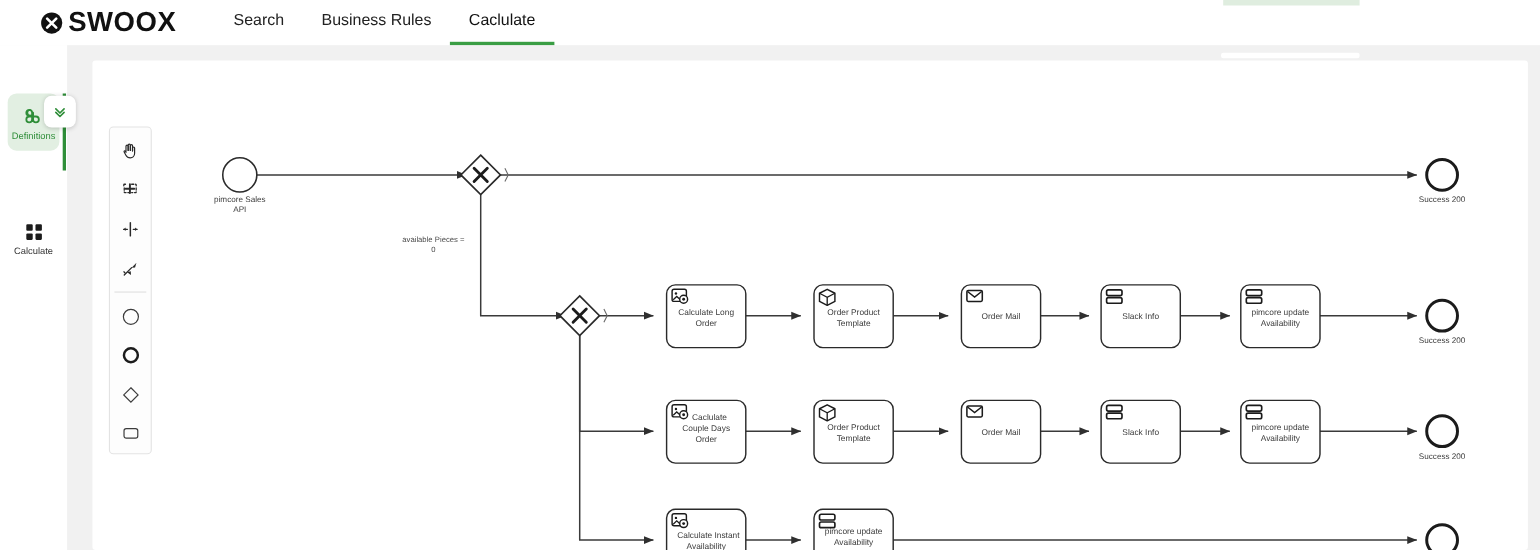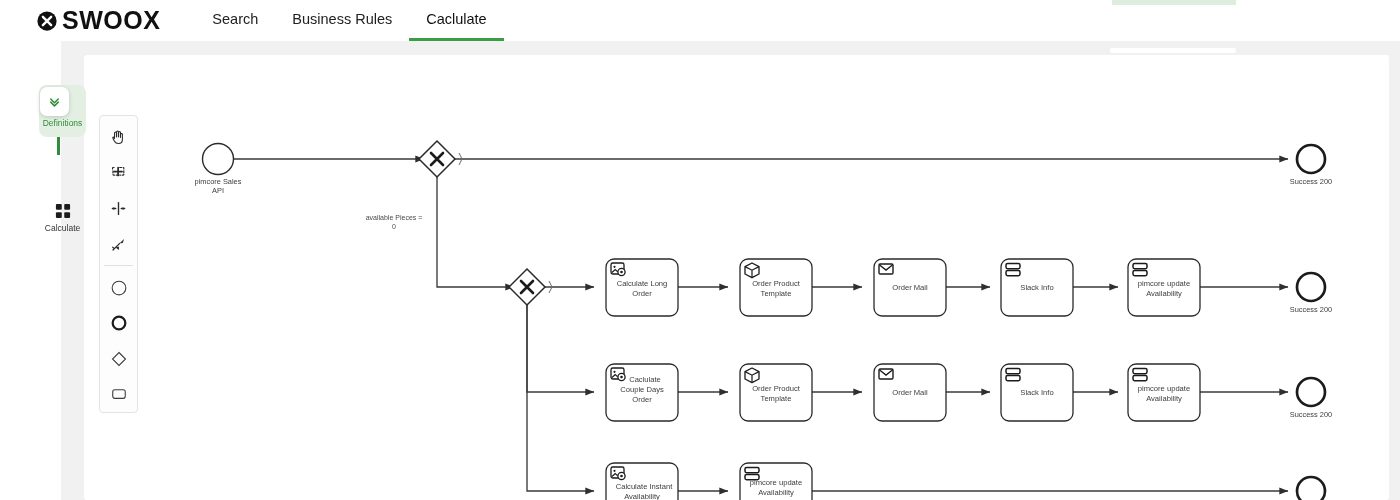--- a/index.html
+++ b/index.html
@@ -74,21 +74,21 @@
     width: 61px; height: 459px;
     background: #ffffff;
     z-index: 20;
   }
   .rail-item {
     position: absolute; left: 7px;
     width: 47px; height: 52px;
     border-radius: 8px;
     display: flex; flex-direction: column;
     align-items: center; justify-content: center;
-    gap: 3px; cursor: pointer; margin-left: 32px;
+    gap: 3px; cursor: pointer;
   }
   .rail-item.active { background: #e2efe2; }
   .rail-label {
     font-size: 8.5px; line-height: 1;
   }
   .rail-item.active .rail-label { color: #2f8e39; }
   .rail-item .rail-label { color: #333; }
   .rail-green-bar {
     position: absolute; left: 57px; top: 44px;
     width: 3px; height: 70px;

